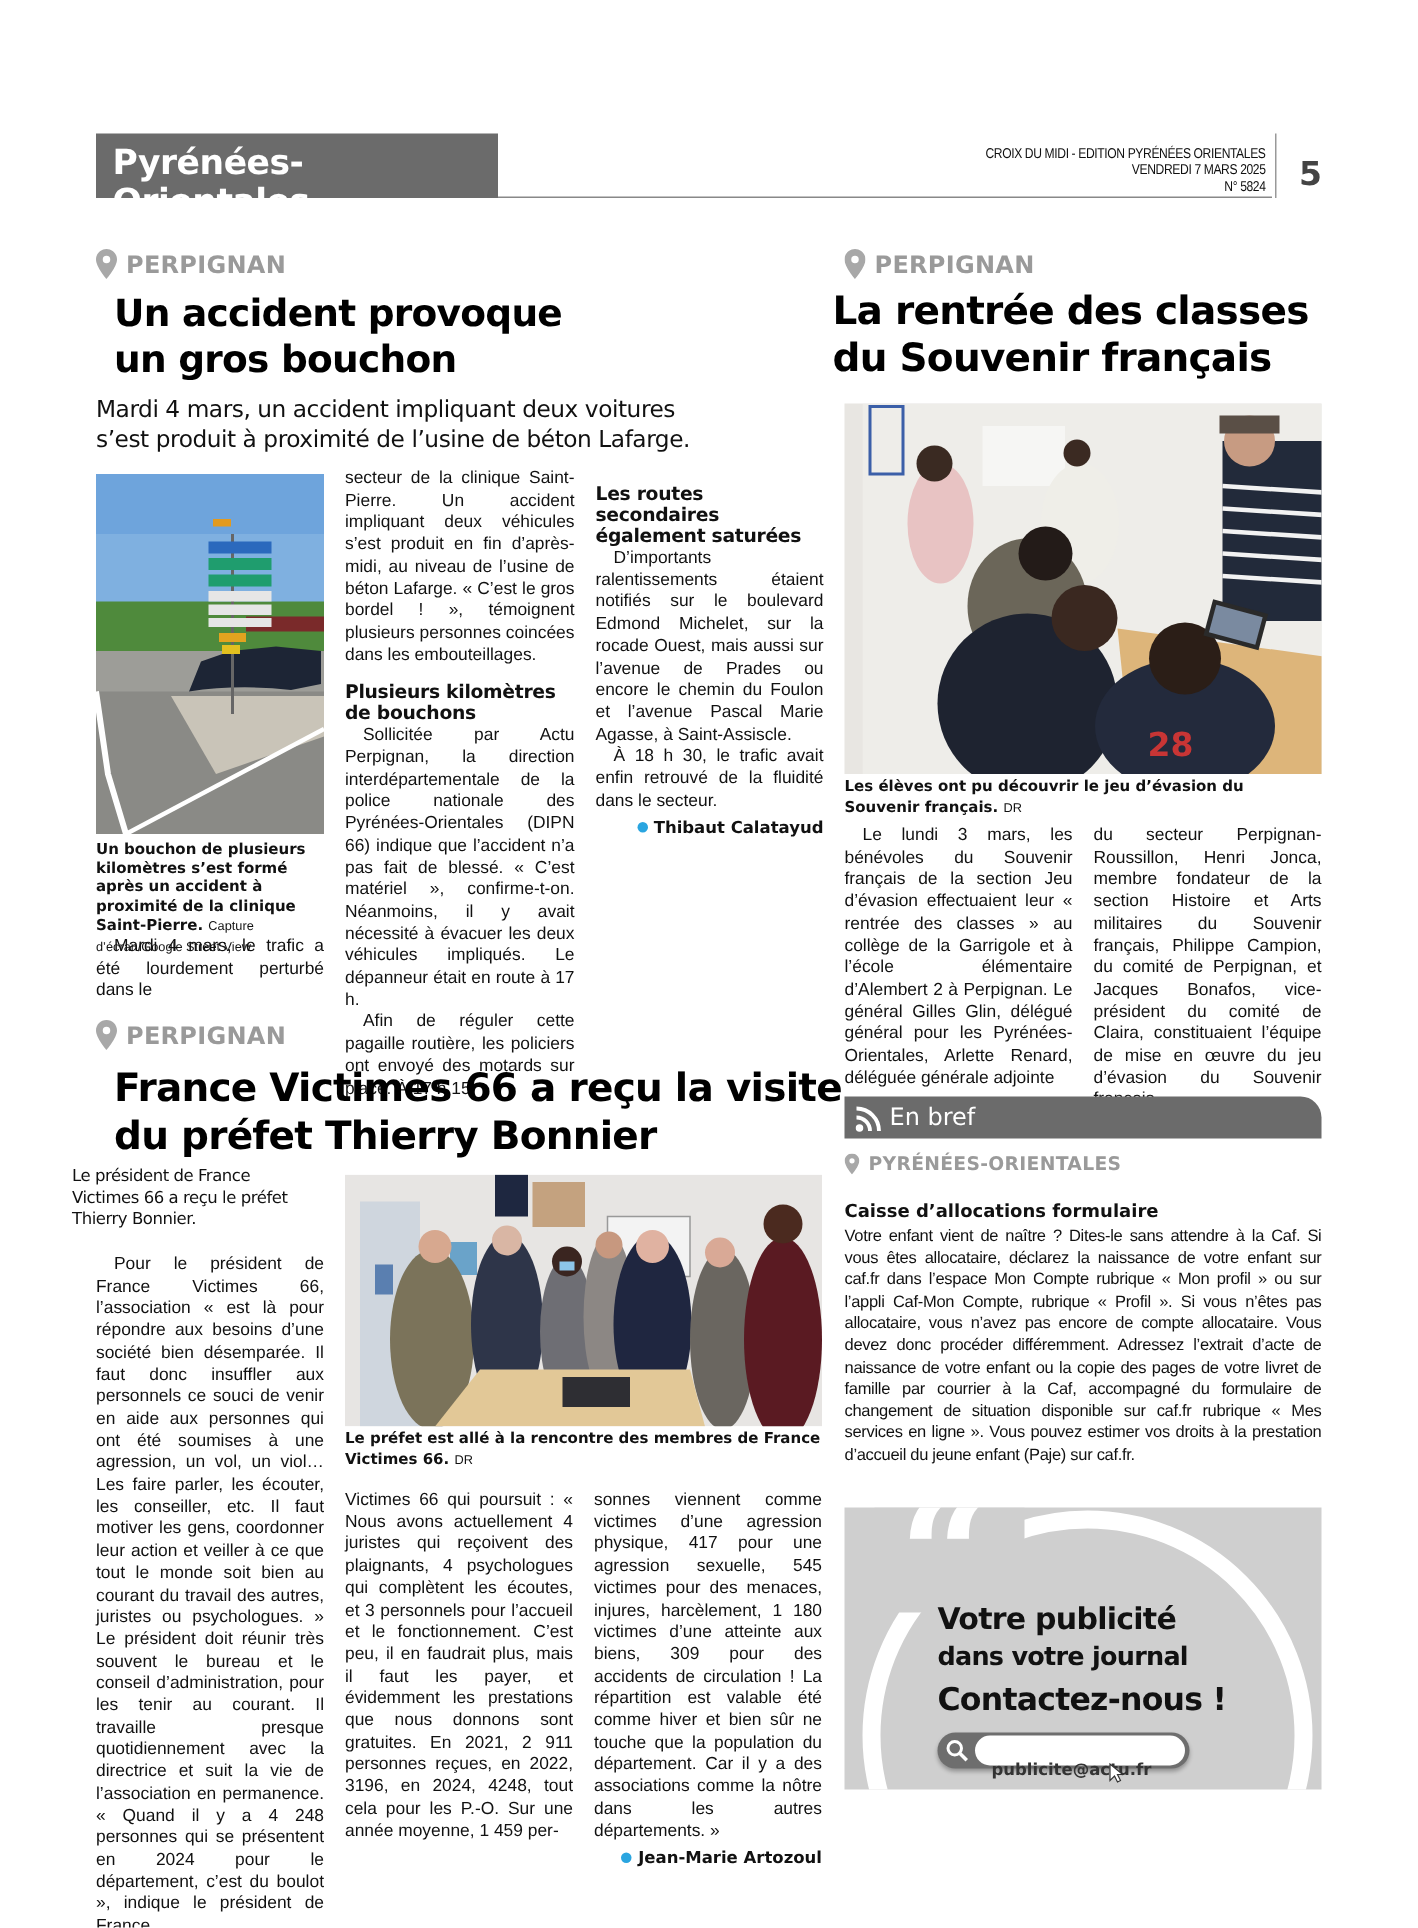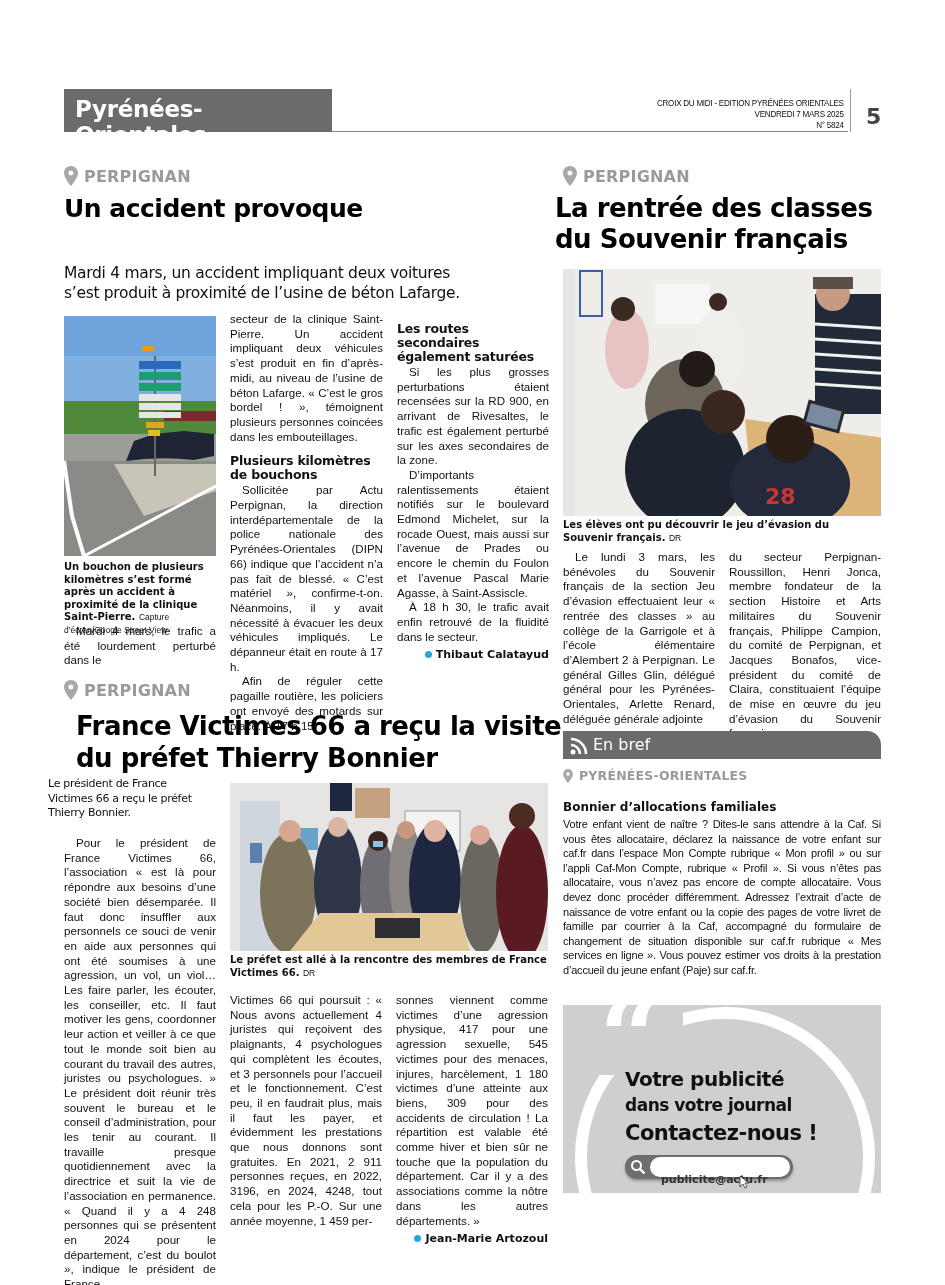--- a/index.html
+++ b/index.html
@@ -70,22 +70,23 @@
 </div>
 <div class="hdr-sep"></div>
 <div class="hdr-page">5</div>
 
 <div class="kicker" style="left:64px; top:166px;">
   <svg class="pin" viewBox="0 0 14 20">
       <path d="M7 0C3.1 0 0 3.1 0 7c0 5 7 13 7 13s7-8 7-13c0-3.9-3.1-7-7-7zm0 9.5A2.5 2.5 0 1 1 7 4.5a2.5 2.5 0 0 1 0 5z" fill="#a8a8a8"></path>
     </svg>
   <span>PERPIGNAN</span>
 </div>
-<div class="title" style="left:64px; top:193px; font-size:25px; line-height:31px;">
+<div class="title" style="left:76px; top:193px; font-size:25px; line-height:31px;">
   <div>Un accident provoque</div>
+  <div>un gros bouchon</div>
 </div>
 <div class="chapo" style="left:64px; top:263px; width:440px;">
   <div>Mardi 4 mars, un accident impliquant deux voitures</div>
   <div>s’est produit à proximité de l’usine de béton Lafarge.</div>
 </div>
 
 <div class="photo" style="left:64px; top:316px; width:152px; height:240px;">
   <svg width="152" height="240" viewBox="0 0 152 240" preserveAspectRatio="none">
     <rect width="152" height="100" fill="#7fb0e0"></rect>
     <rect y="0" width="152" height="40" fill="#6ea4dc"></rect>
@@ -118,21 +119,20 @@
   <p>Mardi 4 mars, le trafic a été lourdement perturbé dans le</p>
 </div>
 <div class="col" style="left:230px; top:312px; width:153px;">
   <p class="noindent">secteur de la clinique Saint-Pierre. Un accident impliquant deux véhicules s’est produit en fin d’après-midi, au niveau de l’usine de béton Lafarge. « C’est le gros bordel ! », témoignent plusieurs personnes coincées dans les embouteillages.</p>
   <h3>Plusieurs kilomètres de bouchons</h3>
   <p>Sollicitée par Actu Perpignan, la direction interdépartementale de la police nationale des Pyrénées-Orientales (DIPN 66) indique que l’accident n’a pas fait de blessé. « C’est matériel », confirme-t-on. Néanmoins, il y avait nécessité à évacuer les deux véhicules impliqués. Le dépanneur était en route à 17 h.</p>
   <p>Afin de réguler cette pagaille routière, les policiers ont envoyé des motards sur place. À 17 h 15,</p>
 </div>
 <div class="col" style="left:397px; top:312px; width:152px;">
   <h3>Les routes secondaires également saturées</h3>
-  <p>Si les plus grosses perturbations étaient recensées sur la RD 900, en arrivant de Rivesaltes, le trafic est également perturbé sur les axes secondaires de la zone.</p>
   <p>D’importants ralentissements étaient notifiés sur le boulevard Edmond Michelet, sur la rocade Ouest, mais aussi sur l’avenue de Prades ou encore le chemin du Foulon et l’avenue Pascal Marie Agasse, à Saint-Assiscle.</p>
   <p>À 18 h 30, le trafic avait enfin retrouvé de la fluidité dans le secteur.</p>
   <p class="sig"><span class="dot"></span><span>Thibaut Calatayud</span></p>
 </div>
 
 <div class="kicker" style="left:563px; top:166px;">
   <svg class="pin" viewBox="0 0 14 20">
       <path d="M7 0C3.1 0 0 3.1 0 7c0 5 7 13 7 13s7-8 7-13c0-3.9-3.1-7-7-7zm0 9.5A2.5 2.5 0 1 1 7 4.5a2.5 2.5 0 0 1 0 5z" fill="#a8a8a8"></path>
     </svg>
   <span>PERPIGNAN</span>
@@ -246,21 +246,21 @@
     <path d="M1 2 A15 15 0 0 1 16 17" stroke="#fff" stroke-width="2.6" fill="none"></path>
   </svg>
   <span>En bref</span>
 </div>
 <div class="kicker" style="left:563px; top:768px;">
   <svg style="width:10px;height:14px" viewBox="0 0 14 20">
       <path d="M7 0C3.1 0 0 3.1 0 7c0 5 7 13 7 13s7-8 7-13c0-3.9-3.1-7-7-7zm0 9.5A2.5 2.5 0 1 1 7 4.5a2.5 2.5 0 0 1 0 5z" fill="#a8a8a8"></path>
     </svg>
   <span style="font-size:12.5px;">PYRÉNÉES-ORIENTALES</span>
 </div>
-<div class="bref-title">Bonnier d’allocations familiales</div>
+<div class="bref-title">Caisse d’allocations formulaire</div>
 <div class="bref-body">Votre enfant vient de naître ? Dites-le sans attendre à la Caf. Si vous êtes allocataire, déclarez la naissance de votre enfant sur caf.fr dans l’espace Mon Compte rubrique « Mon profil » ou sur l’appli Caf-Mon Compte, rubrique « Profil ». Si vous n’êtes pas allocataire, vous n’avez pas encore de compte allocataire. Vous devez donc procéder différemment. Adressez l’extrait d’acte de naissance de votre enfant ou la copie des pages de votre livret de famille par courrier à la Caf, accompagné du formulaire de changement de situation disponible sur caf.fr rubrique « Mes services en ligne ». Vous pouvez estimer vos droits à la prestation d’accueil du jeune enfant (Paje) sur caf.fr.</div>
 
 <div class="ad">
   <div class="ring"></div>
   <div class="ring-gap"></div>
   <div class="quote">“</div>
   <div class="l1">Votre publicité</div>
   <div class="l2">dans votre journal</div>
   <div class="l3">Contactez-nous !</div>
   <div class="search">

